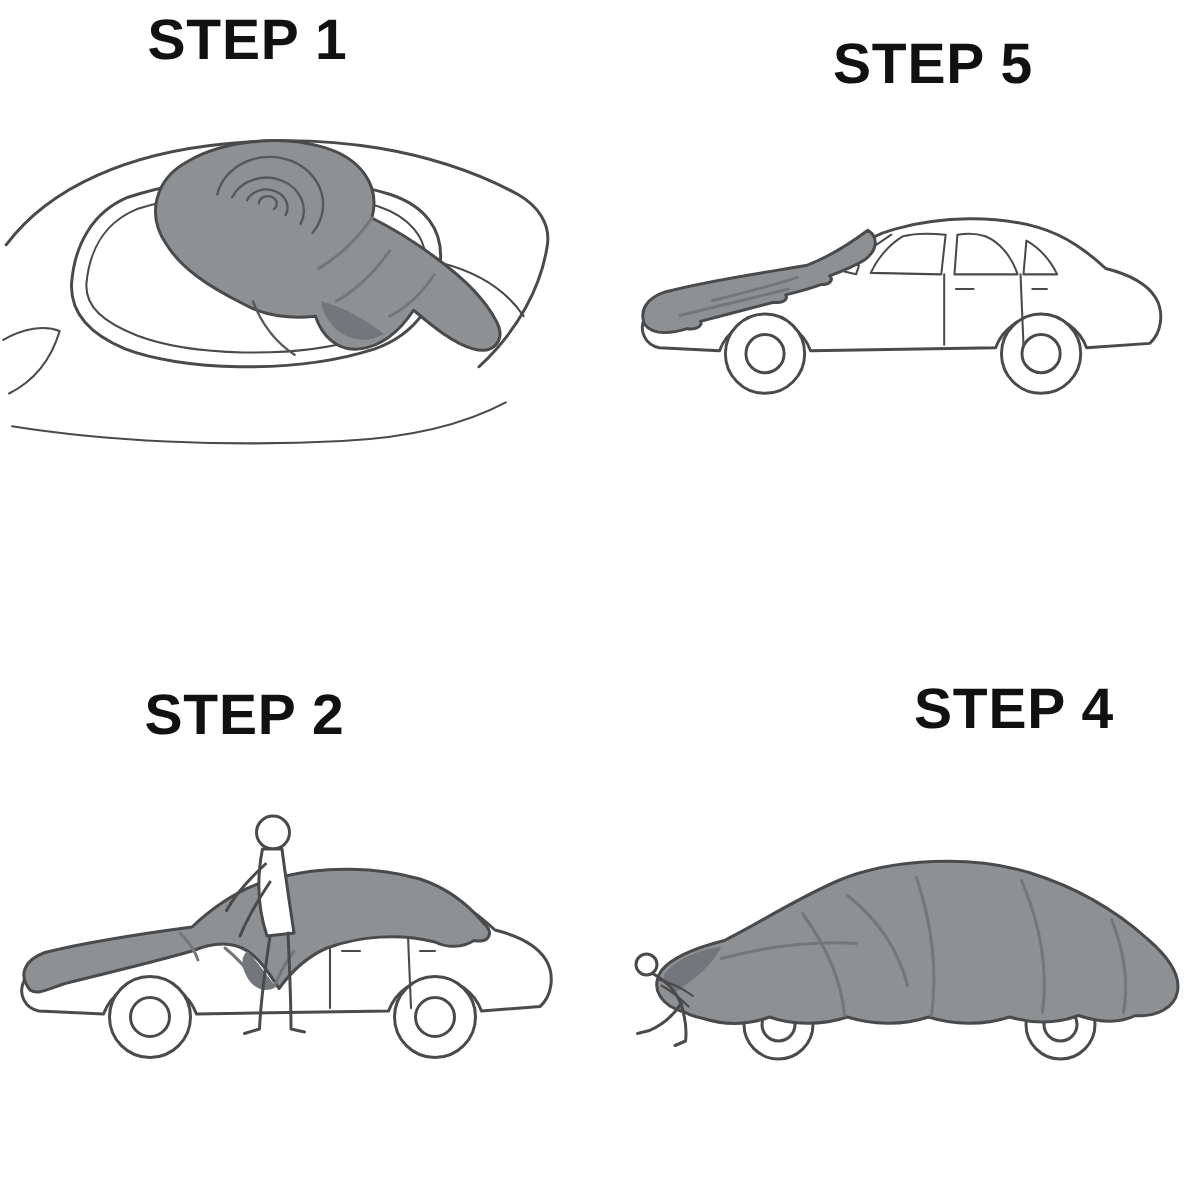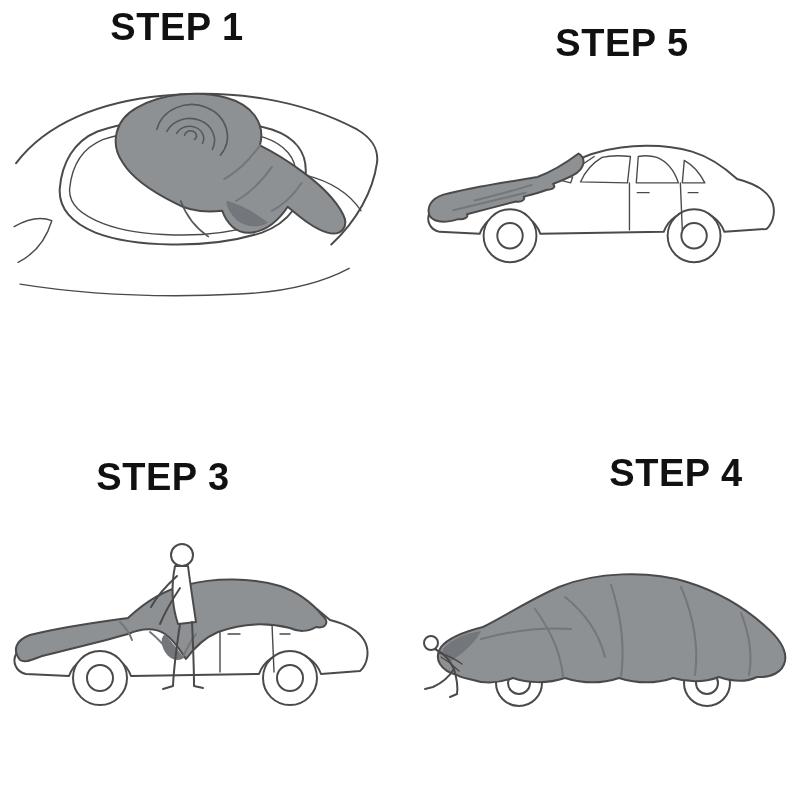--- a/index.html
+++ b/index.html
@@ -12,21 +12,21 @@
   *{box-sizing:border-box;}
   html,body{margin:0;padding:0;}
   body{
     width:800px;height:800px;
     background:var(--background);
     font-family:"Liberation Sans",sans-serif;
     overflow:hidden;
   }
   .sheet{position:relative;width:800px;height:800px;}
   .panel{position:absolute;width:400px;height:400px;}
-  .panel.p1{left:0;top:0;margin-left:12px;}
+  .panel.p1{left:0;top:0;}
   .panel.p2{left:400px;top:0;}
   .panel.p3{left:0;top:400px;}
   .panel.p4{left:400px;top:408px;}
   .step-title{
     position:absolute;
     transform:translateX(-50%);
     font-size:38px;
     font-weight:600;
     letter-spacing:0.5px;
     color:var(--text);
@@ -104,21 +104,21 @@
       </g>
       <g>
         <path class="cover" d="M 12 90 C 8 80 14 72 26 68 C 56 60 92 55 122 50 C 138 44 152 35 164 26 C 172 31 170 40 162 46 C 154 51 146 54 138 57 C 141 60 138 63 132 63 C 124 66 116 68 108 70 C 110 73 106 76 100 75 C 84 79 66 84 50 88 C 52 91 47 94 41 93 C 31 96 18 98 12 90 Z"></path>
         <path class="fold" d="M 58 74 C 78 69 98 64 116 58"></path>
         <path class="fold" d="M 36 84 C 60 78 86 72 110 66"></path>
       </g>
     </svg>
   </section>
 
   <section class="panel p3">
-    <h2 class="step-title">STEP 3</h2>
+    <h2 class="step-title">STEP 2</h2>
     <svg class="illus" viewBox="0 0 400 195" aria-hidden="true">
       <g>
         <path class="ln" d="M 26 146 C 16 144 12 134 16 126 C 19 119 28 115 40 112 C 74 105 108 101 136 97 C 151 82 167 70 187 65 C 219 56 256 56 284 64 C 304 70 318 81 330 92 C 346 96 358 102 364 112 C 370 122 368 136 360 143 L 321 146 A 33 33 0 0 0 259 146 L 131 148 A 33 33 0 0 0 69 148 L 26 146 Z"></path>
         <circle class="white" cx="100" cy="150" r="27"></circle>
         <circle class="ln" cx="100" cy="150" r="13"></circle>
         <circle class="white" cx="290" cy="150" r="27"></circle>
         <circle class="ln" cx="290" cy="150" r="13"></circle>
         <path class="ln thin" d="M 229 69 L 227 96 L 270 96 C 266 84 258 74 248 70 C 242 68 235 68 229 69 Z"></path>
         <path class="ln thin" d="M 276 73 L 274 96 L 297 96 C 292 86 285 78 276 73 Z"></path>
         <path class="ln thin" d="M 220 96 L 220 144 M 272 96 L 274 144"></path>

